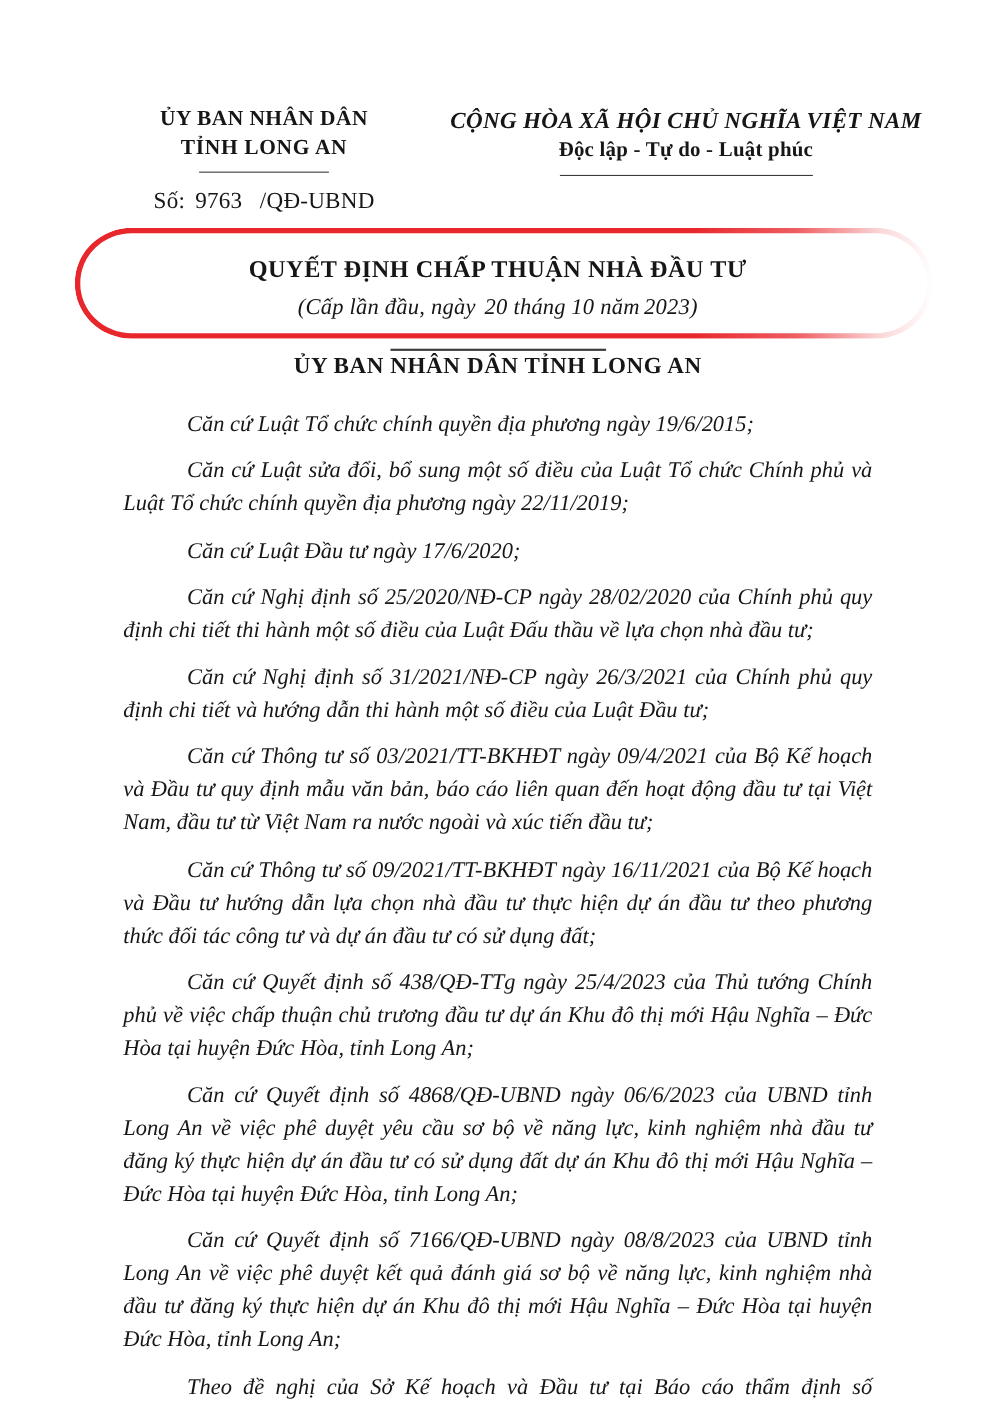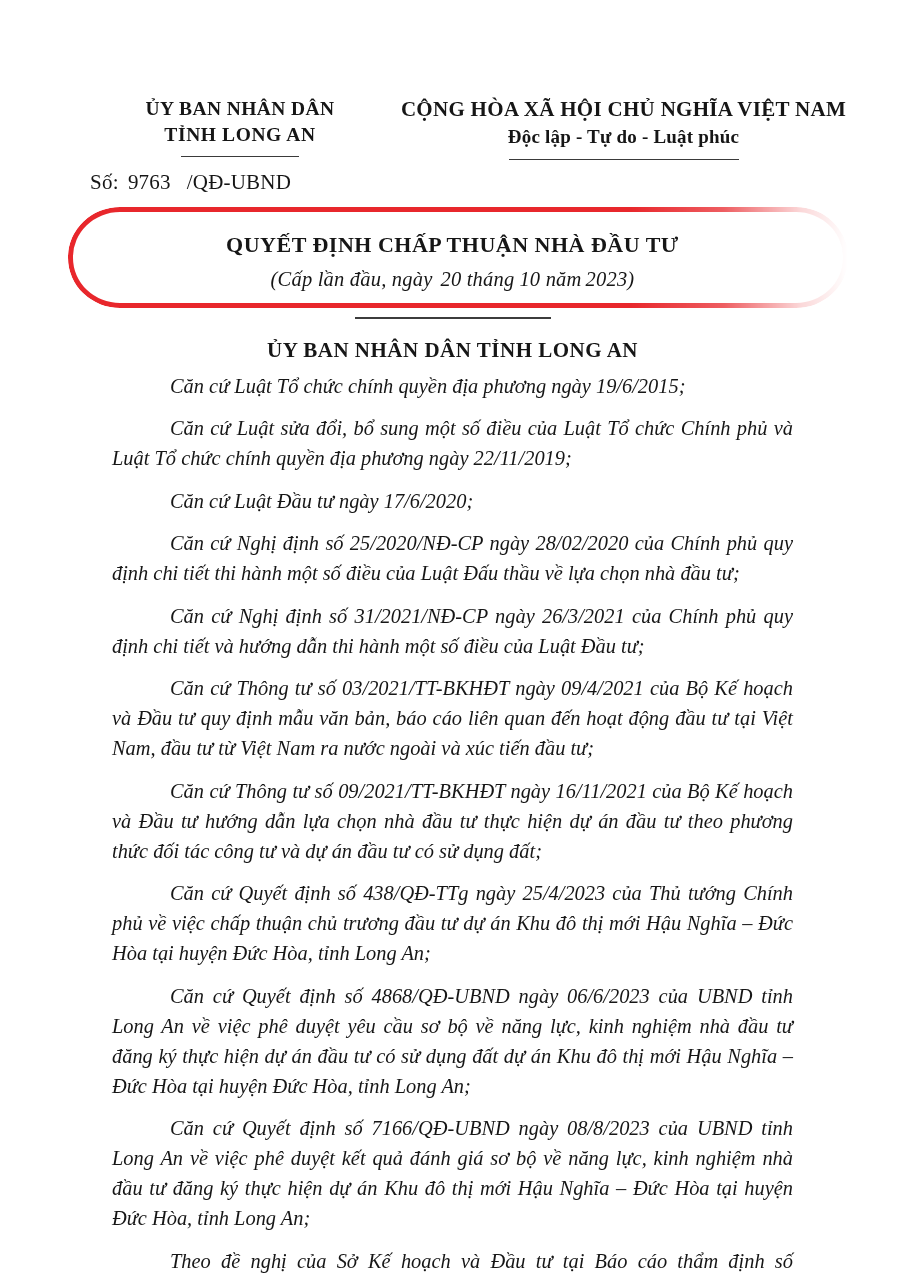--- a/index.html
+++ b/index.html
@@ -49,41 +49,42 @@
     line-height: 1.32;
     white-space: nowrap;
   }
   .org-line.l2 { letter-spacing: 0.6px; }
   .nation-line {
     font-weight: bold;
     font-size: 21px;
     letter-spacing: 0.3px;
     line-height: 1.3;
     white-space: nowrap;
+    font-style: italic;
   }
   .motto-line {
     font-weight: bold;
     font-size: 19px;
     line-height: 1.45;
     letter-spacing: 0.2px;
     white-space: nowrap;
   }
 
   .rule {
     height: 0;
     border-top: 1.6px solid #3a3a3a;
     margin: 9px auto 0 auto;
   }
   .rule-left  { width: 118px; }
   .rule-right { width: 230px; margin-top: 8px; }
 
   .so-line {
     margin-top: 13px;
     font-size: 21px;
-    text-align: left;
+    text-align: center;
     white-space: nowrap;
     letter-spacing: 0.2px;
   }
   .so-label  { letter-spacing: 0.3px; }
   .so-number { margin-left: 9px; }
   .so-suffix { margin-left: 16px; }
 
   
   .red-oval {
     position: absolute;
@@ -139,21 +140,21 @@
     height: 0;
     border-top: 2.6px solid #3c3c3c;
     margin: 26px auto 0 auto;
   }
 
   .issuer {
     text-align: center;
     font-weight: bold;
     font-size: 21px;
     letter-spacing: 0.5px;
-    margin-top: 19px;
+    margin-top: 1px;
     white-space: nowrap;
   }
 
   
   .body-text {
     position: absolute;
     left: 112px;
     top: 372px;
     width: 681px;
   }

